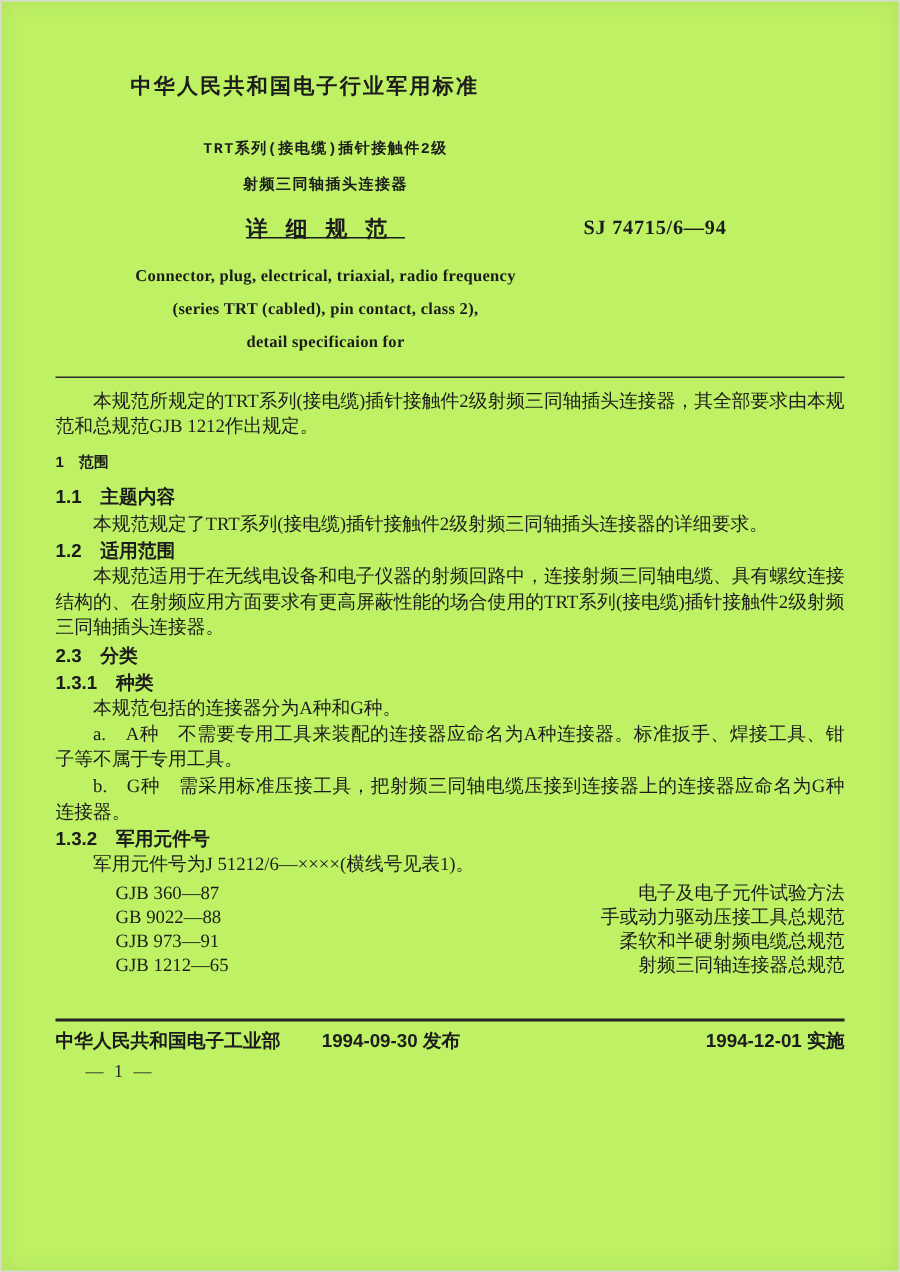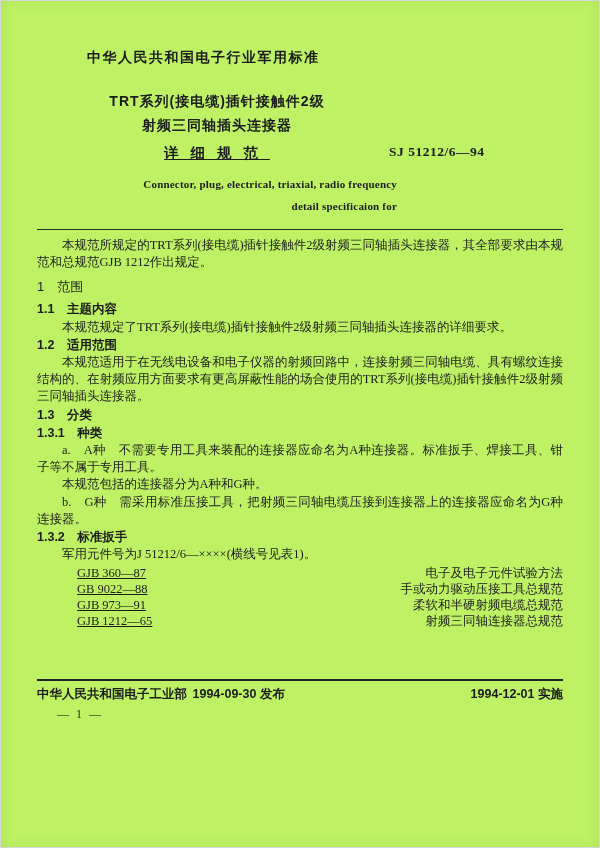--- a/index.html
+++ b/index.html
@@ -31,23 +31,23 @@
     line-height: 20px;
   }
 
   
   .title-block {
     width: 360px;
     margin-top: 22px;
     text-align: center;
   }
   .title-cn {
-    font-family: Liberation Sans, sans-serif;
-    font-weight: bold;
-    font-size: 14px;
+    font-family: Liberation Mono, monospace;
+    font-weight: bold;
+    font-size: 10px;
     line-height: 24px;
     letter-spacing: 1px;
   }
   .spec-row {
     position: relative;
     margin-top: 4px;
     height: 24px;
     text-decoration: underline;
   }
   .title-spec {
@@ -67,130 +67,130 @@
     letter-spacing: 0.5px;
     white-space: nowrap;
   }
   .title-en-block { margin-top: 8px; }
   .title-en {
     font-family: "Liberation Serif", serif;
     font-weight: bold;
     font-size: 11px;
     line-height: 22px;
     letter-spacing: 0.2px;
-    text-align: right;
   }
 
   .rule {
     margin-top: 12px;
     border-top: 1.5px solid #2b2b2b;
     height: 0;
   }
 
   
   .para {
     font-size: 12.5px;
     line-height: 17.2px;
     text-align: justify;
     white-space: pre-wrap;
   }
   .indent { text-indent: 2em; }
   .intro { margin-top: 7px; }
 
   h2.sec {
     font-family: "Liberation Sans", sans-serif;
-    font-weight: normal;
-    font-size: 13px;
+    font-weight: bold;
+    font-size: 10px;
     line-height: 18px;
     margin: 7px 0 5px 0;
     white-space: pre-wrap;
   }
   h3.sub {
     font-family: Liberation Sans, sans-serif;
     font-weight: bold;
     font-size: 12.5px;
     line-height: 17.2px;
     margin-top: 1px;
     white-space: pre-wrap;
   }
 
   
   .refs { margin: 2px 0 0 40px; }
   .ref-row {
     display: flex;
     line-height: 16px;
     font-size: 12.5px;
   }
-  .ref-code { width: 86px; flex: 0 0 86px; text-decoration: underline; }
+  .ref-code { width: 86px; flex: 0 0 86px; }
   .ref-title { flex: 1; text-align: right; }
 
   
   .footer-rule {
     position: absolute;
     left: 36px; right: 36px; top: 678px;
     border-top: 2px solid #232323;
   }
   .footer-row {
     position: absolute;
     left: 36px; right: 36px; top: 685px;
     display: flex;
     justify-content: space-between;
     font-family: "Liberation Sans", sans-serif;
     font-weight: bold;
     font-size: 12.5px;
   }
-  .footer-date { margin-left: 2px; text-align: right; }
+  .footer-date { margin-left: 24px; text-align: right; }
   .page-num {
     position: absolute;
     left: 56px; top: 706px;
     font-size: 12px;
     letter-spacing: 2px;
     color: #2a2a2a;
   }
 </style>
 </head>
 <body>
 
 <div class="page">
 
   <div class="std-header">中华人民共和国电子行业军用标准</div>
 
   <div class="title-block">
     <div class="title-cn">TRT系列(接电缆)插针接触件2级</div>
     <div class="title-cn">射频三同轴插头连接器</div>
     <div class="spec-row">
       <span class="title-spec">详细规范</span>
-      <span class="doc-number">SJ 51212/6—94</span>
+      <span class="doc-number">SJ 74715/6—94</span>
     </div>
     <div class="title-en-block">
       <div class="title-en">Connector, plug, electrical, triaxial, radio frequency</div>
+      <div class="title-en">(series TRT (cabled), pin contact, class 2),</div>
       <div class="title-en">detail specificaion for</div>
     </div>
   </div>
 
   <div class="rule"></div>
 
   <p class="para indent intro">本规范所规定的TRT系列(接电缆)插针接触件2级射频三同轴插头连接器，其全部要求由本规范和总规范GJB 1212作出规定。</p>
 
   <h2 class="sec">1　范围</h2>
 
   <h3 class="sub">1.1　主题内容</h3>
   <p class="para indent">本规范规定了TRT系列(接电缆)插针接触件2级射频三同轴插头连接器的详细要求。</p>
 
   <h3 class="sub">1.2　适用范围</h3>
   <p class="para indent">本规范适用于在无线电设备和电子仪器的射频回路中，连接射频三同轴电缆、具有螺纹连接结构的、在射频应用方面要求有更高屏蔽性能的场合使用的TRT系列(接电缆)插针接触件2级射频三同轴插头连接器。</p>
 
-  <h3 class="sub">1.3　分类</h3>
+  <h3 class="sub">2.3　分类</h3>
 
   <h3 class="sub">1.3.1　种类</h3>
+  <p class="para indent">本规范包括的连接器分为A种和G种。</p>
   <p class="para indent">a.　A种　不需要专用工具来装配的连接器应命名为A种连接器。标准扳手、焊接工具、钳子等不属于专用工具。</p>
-  <p class="para indent">本规范包括的连接器分为A种和G种。</p>
   <p class="para indent">b.　G种　需采用标准压接工具，把射频三同轴电缆压接到连接器上的连接器应命名为G种连接器。</p>
 
-  <h3 class="sub">1.3.2　标准扳手</h3>
+  <h3 class="sub">1.3.2　军用元件号</h3>
   <p class="para indent">军用元件号为J 51212/6—××××(横线号见表1)。</p>
 
 
   <div class="refs">
     <div class="ref-row">
       <span class="ref-code">GJB 360—87</span>
       <span class="ref-title">电子及电子元件试验方法</span>
     </div>
     <div class="ref-row">
       <span class="ref-code">GB 9022—88</span>

